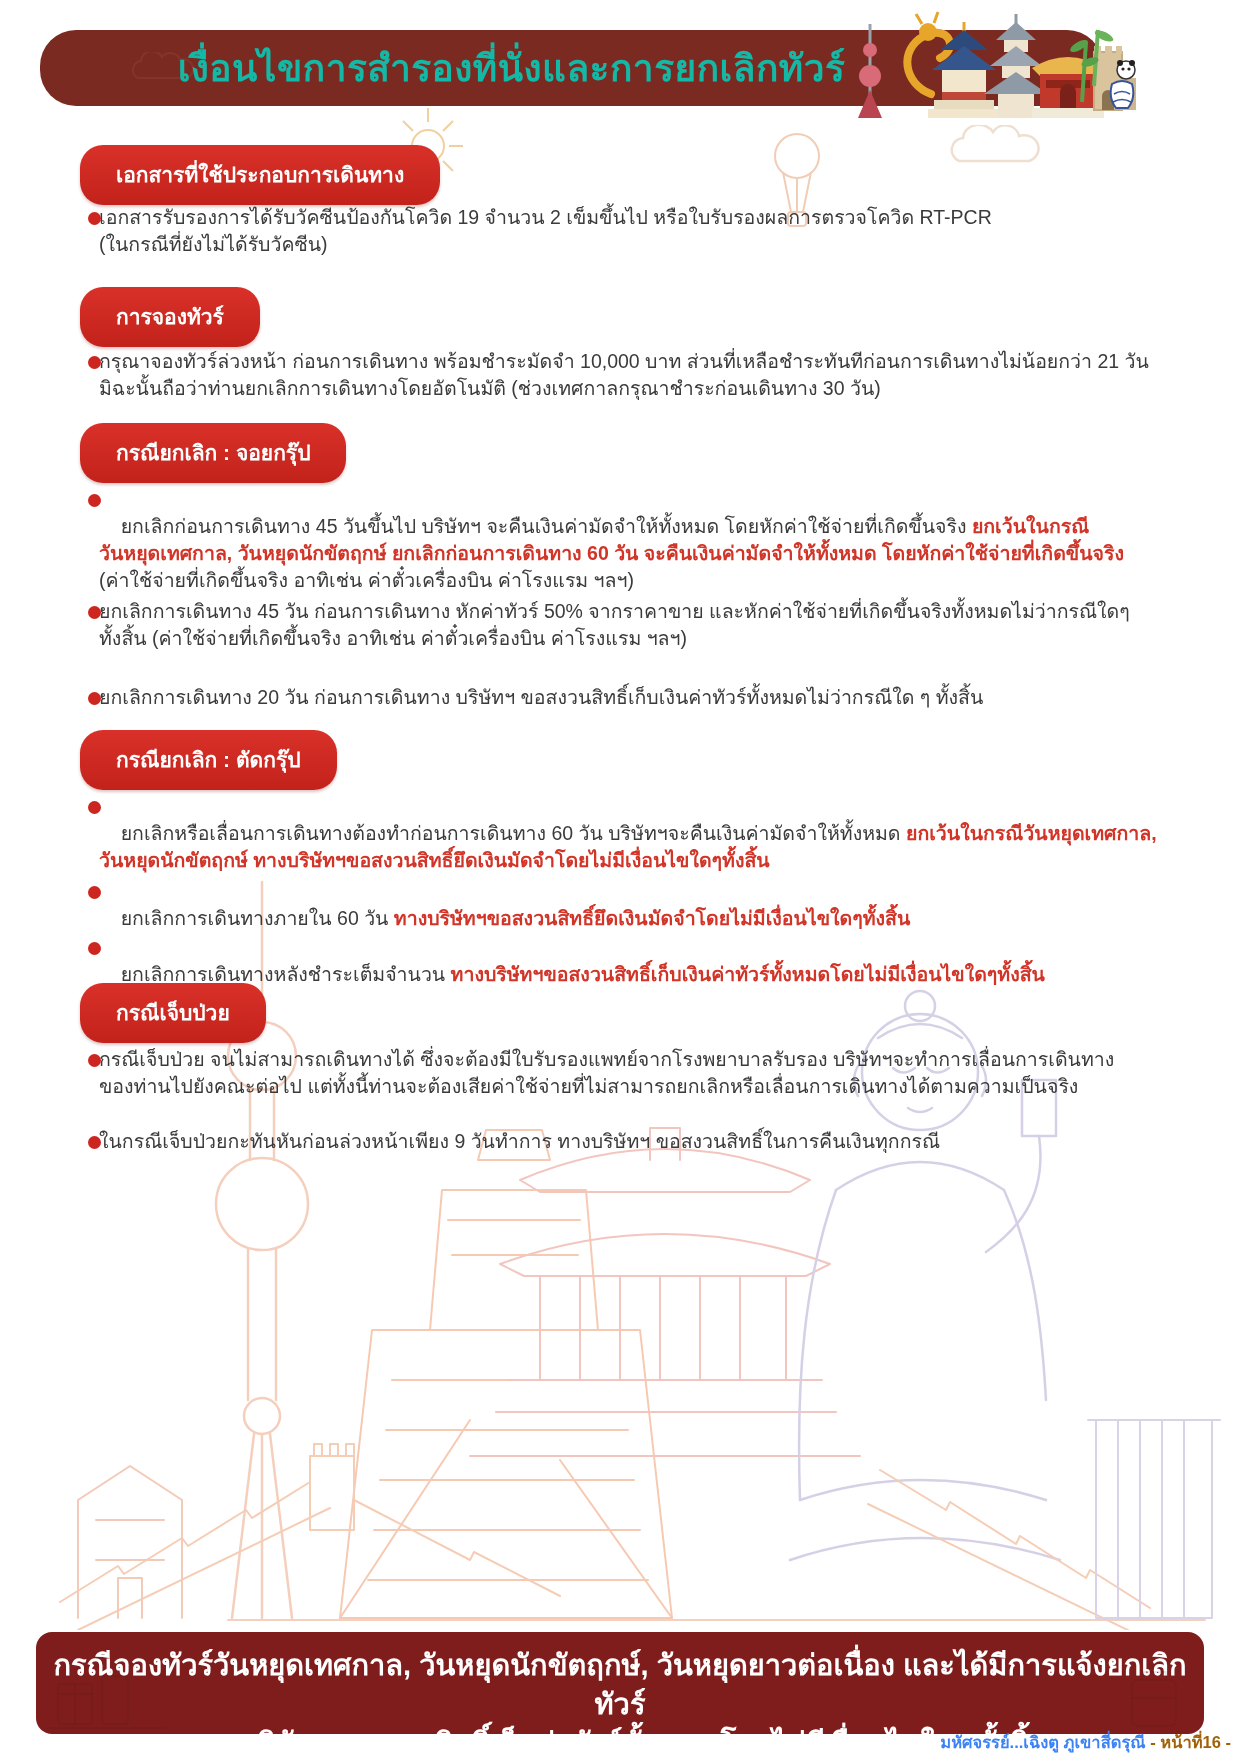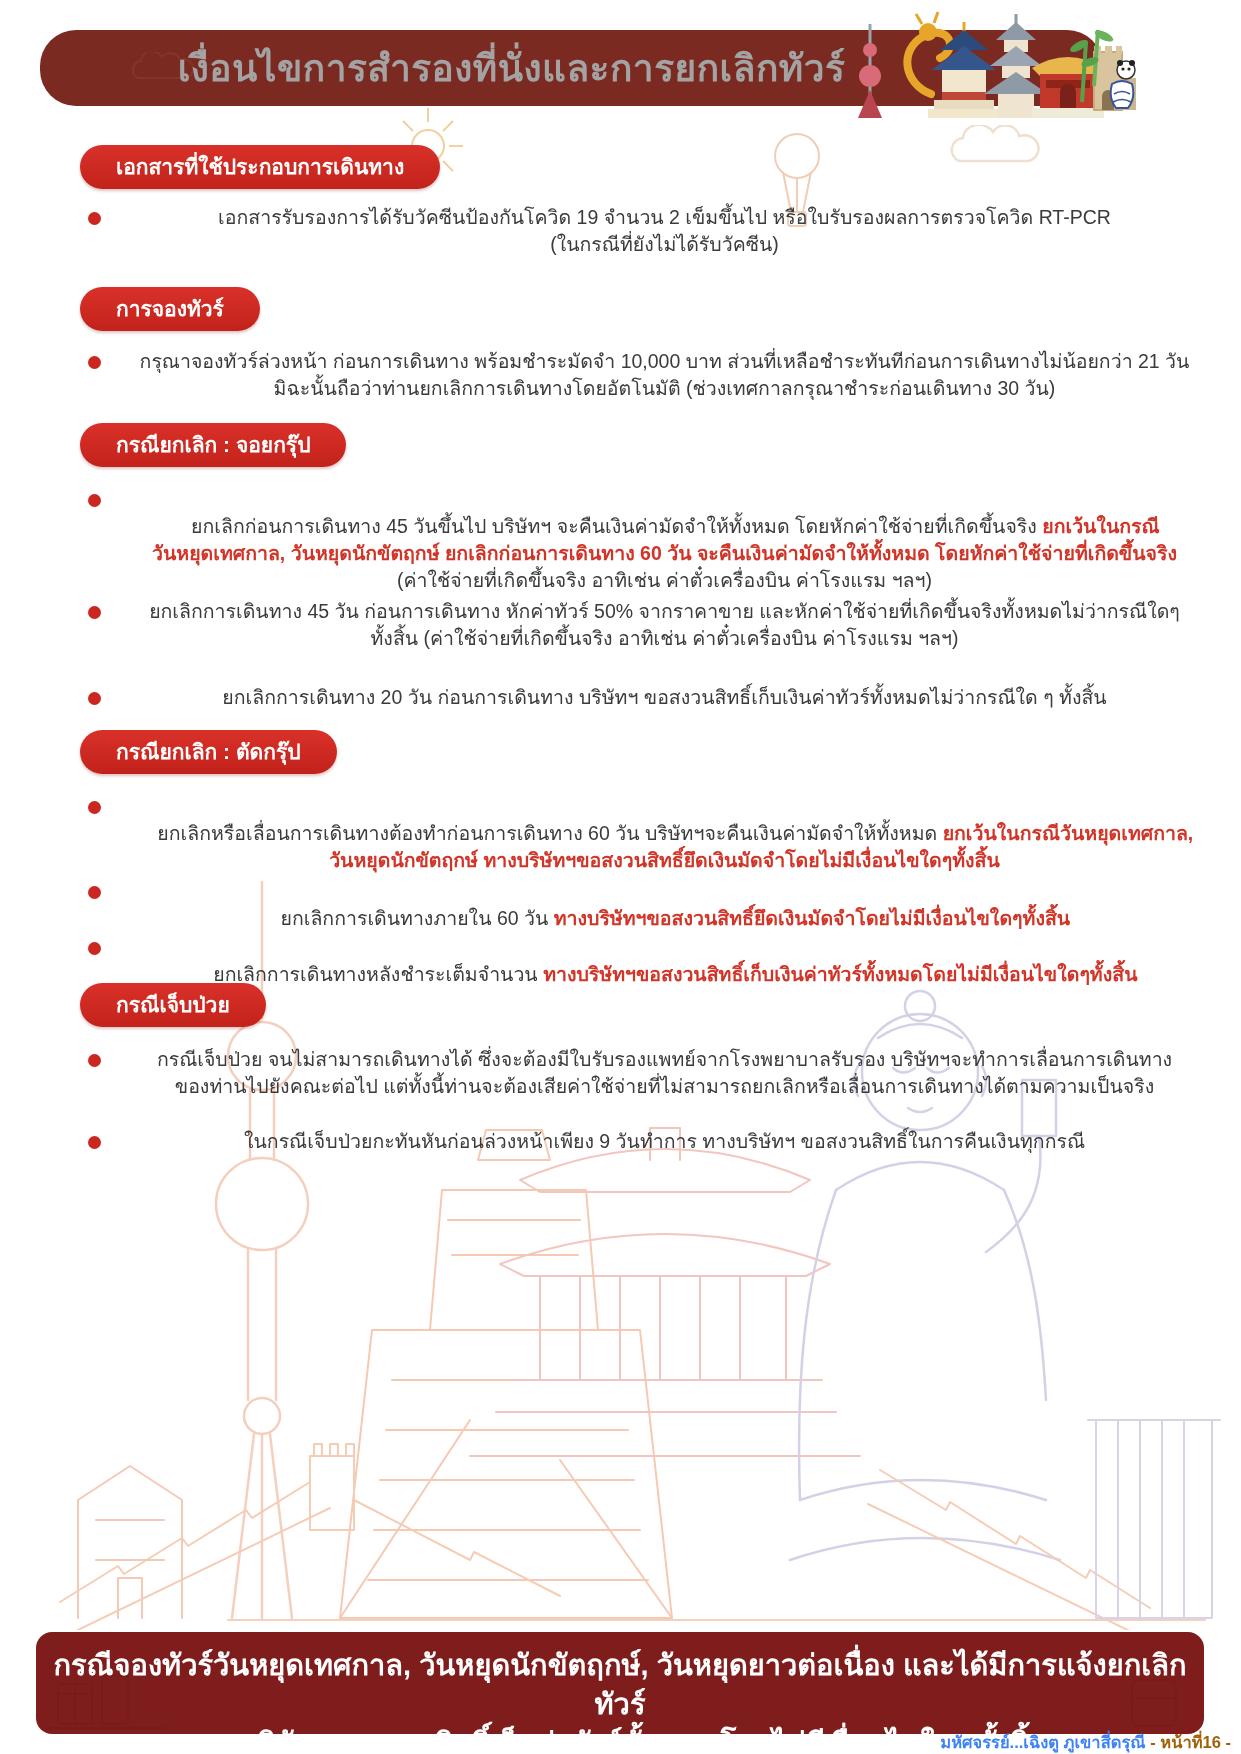--- a/index.html
+++ b/index.html
@@ -11,44 +11,43 @@
   }
   svg{display:block}
   
   .banner{
     position:absolute;left:40px;top:30px;width:1063px;height:76px;
     background:#7b2a22;border-radius:36px;
   }
   .banner-title{
     position:absolute;left:0;right:120px;top:0;height:76px;
     line-height:78px;text-align:center;
-    color:#a3a3a3;font-size:37px;font-weight:bold;letter-spacing:.5px;
+    color:#14b8a6;font-size:37px;font-weight:bold;letter-spacing:.5px;
   }
   .banner-cloud{position:absolute;left:88px;top:22px;opacity:.45}
   .hero-illo{position:absolute;left:796px;top:-24px;}
   
   .pill{
     position:absolute;left:80px;height:44px;line-height:44px;
-    display:inline-block;padding:0 36px;
+    display:inline-block;padding:8px 36px;
     background:linear-gradient(180deg,#d93129 0%,#c2221b 100%);
     border-radius:23px;color:#ffffff;font-size:21px;font-weight:bold;
     box-shadow:0 2px 3px rgba(120,20,15,.25);
     white-space:nowrap;
   }
   
   .item{position:absolute;left:88px;width:1130px;}
   .dot{
     position:absolute;left:0;top:8px;width:13px;height:13px;border-radius:50%;
     background:#cc2620;
   }
   .btxt{
-    display:block;margin-left:29px;max-width:1095px;
+    display:block;margin-left:11px;max-width:1095px;
     font-size:19.5px;line-height:27px;color:#3b3b3b;
     white-space:pre-wrap;
-    text-align:center;
   }
   .btxt .red{color:#d23427;font-weight:bold;}
   
   .decor{position:absolute;pointer-events:none;}
   
   .gold{
     position:absolute;left:36px;top:1632px;width:1168px;height:102px;
     background:#7f1d1d;border-radius:16px;color:#fff;text-align:center;
   }
   .gold-inner{padding-top:14px;font-size:29px;font-weight:bold;line-height:39px;}

